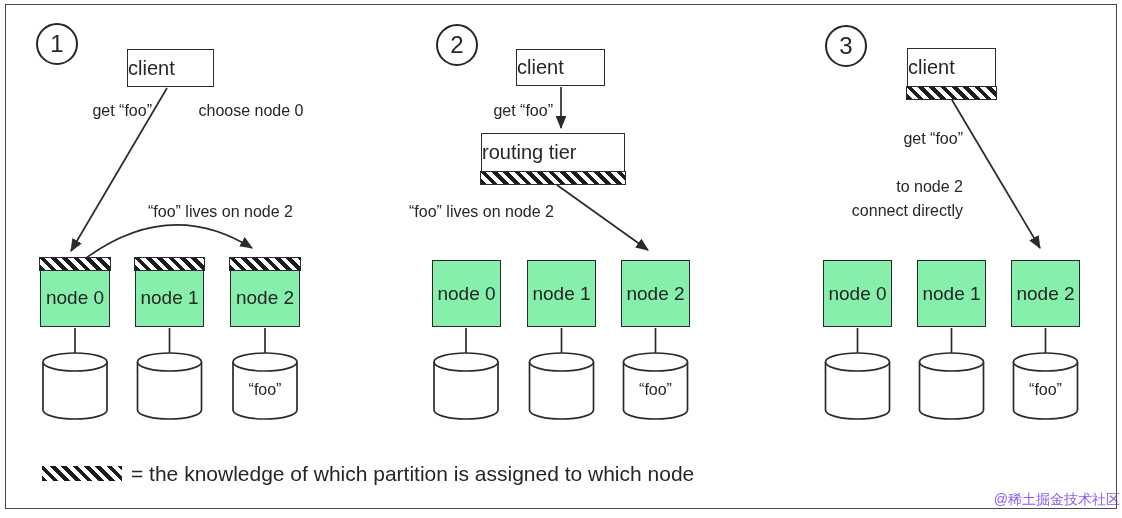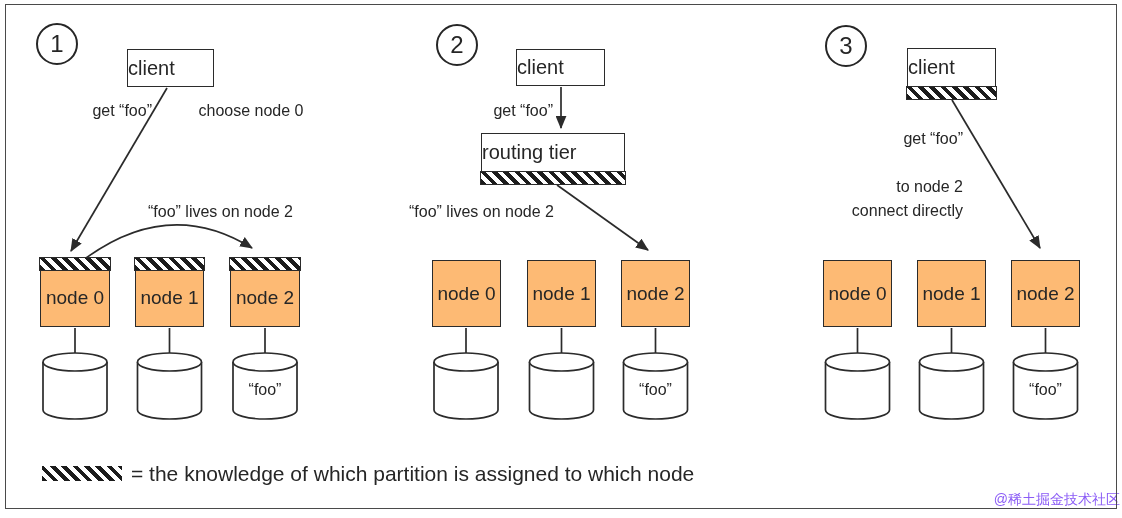--- a/index.html
+++ b/index.html
@@ -17,21 +17,21 @@
     position:absolute;width:42px;height:42px;border:2.6px solid #262626;
     border-radius:50%;display:flex;align-items:center;justify-content:center;
     font-size:24px;background:#fff;box-sizing:border-box;
   }
   .box{
     position:absolute;background:#fff;border:1.6px solid #2b2b2b;
     display:flex;align-items:center;
     font-size:20px;box-sizing:border-box;
   }
   .node{
-    position:absolute;background:#fdba74;border:1.6px solid #2b2b2b;
+    position:absolute;background:#86efac;border:1.6px solid #2b2b2b;
     display:flex;align-items:center;justify-content:center;
     font-size:19px;box-sizing:border-box;
   }
   .hatch{background:repeating-linear-gradient(45deg,#1c1c1c 0 4px,#ffffff 4px 8px);}
   .strip-top{position:absolute;left:-1.6px;right:-1.6px;top:-1.6px;height:12px;border:1.6px solid #2b2b2b;}
   .strip-bottom{position:absolute;left:-1.6px;right:-1.6px;bottom:-1.6px;height:12px;border:1.6px solid #2b2b2b;}
   .lbl{position:absolute;font-size:16px;line-height:24px;white-space:nowrap;}
   .legend-text{position:absolute;font-size:21px;white-space:nowrap;}
   .watermark{position:absolute;font-size:14px;color:#8b5cf6;white-space:nowrap;}
   svg line, svg path.arrow{stroke:#2b2b2b;stroke-width:1.7;fill:none;}

